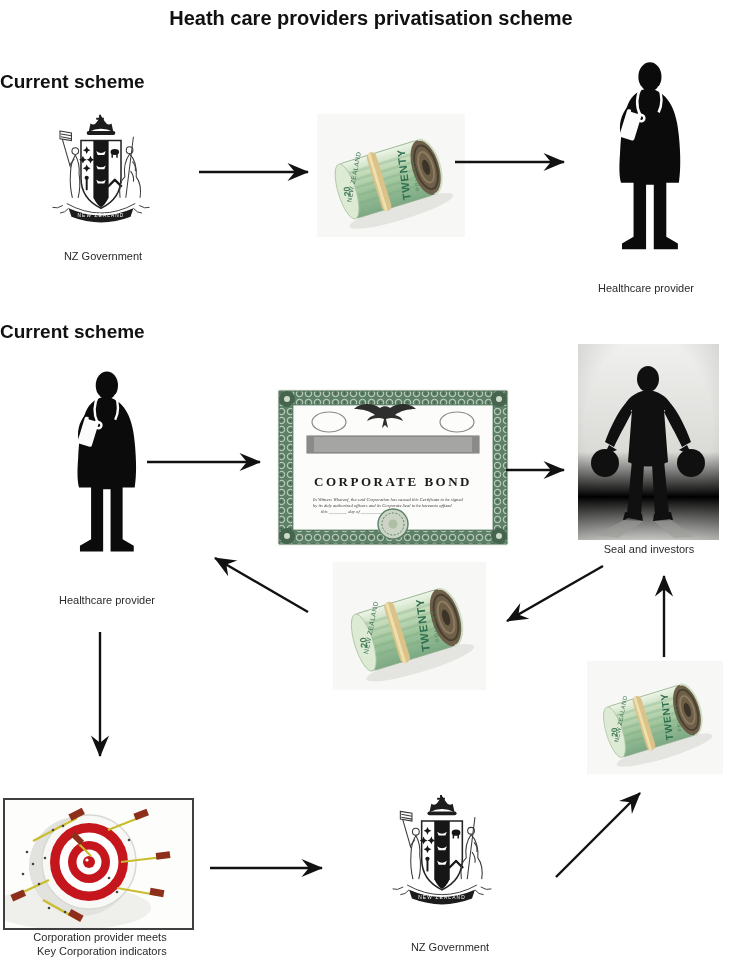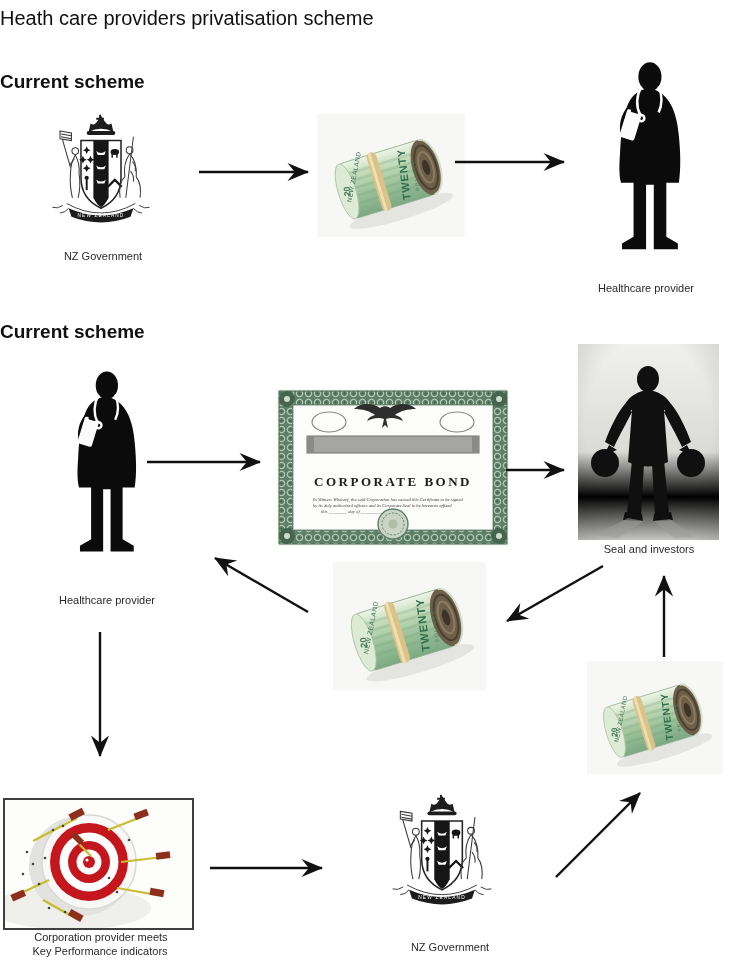--- a/index.html
+++ b/index.html
@@ -2,22 +2,22 @@
 <html><head>
 <meta charset="utf-8">
 <style>
   html,body{margin:0;padding:0;}
   body{
     width:742px;height:967px;position:relative;background:#ffffff;
     font-family:"Liberation Sans", sans-serif;overflow:hidden;color:#1f1f1f;
   }
   .abs{position:absolute;}
   .title{
-    position:absolute;left:0;right:0;top:7px;
-    font-size:20px;font-weight:normal;color:#111;
+    position:absolute;left:0;right:0;top:7px;text-align:center;
+    font-size:20px;font-weight:bold;color:#111;
   }
   .section-heading{
     position:absolute;left:0;right:0;
     font-size:19px;font-weight:bold;color:#111;
   }
   .cap{
     position:absolute;transform:translateX(-50%);
     font-size:11px;line-height:13.5px;color:#2a2a2a;white-space:nowrap;text-align:right;
   }
   .target-frame{
@@ -283,21 +283,21 @@
         <circle cx="60" cy="112" r="1.3"></circle>
         <circle cx="104" cy="78" r="1.3"></circle>
       <circle cx="112" cy="92" r="1.3"></circle>
         <circle cx="124" cy="40" r="1.3"></circle>
         <circle cx="40" cy="58" r="1.3"></circle>
     </g>
   </svg>
 </div>
 <div class="cap" style="left:100px;top:931px;">
   <div>Corporation provider meets</div>
-  <div>Key Performance indicators</div>
+  <div>Key Corporation indicators</div>
 </div>
 
 <svg class="abs" style="left:373px;top:792px;" width="138" height="124">
     <use href="#sym-coat"></use>
   </svg>
 <div class="cap" style="left:450px;top:941px;">NZ Government</div>
 
 <svg id="arrow-layer" width="742" height="967" viewBox="0 0 742 967">
   <defs>
     <marker id="ah" viewBox="0 0 10 10" refX="9.5" refY="5" markerWidth="9" markerHeight="9" orient="auto-start-reverse">

